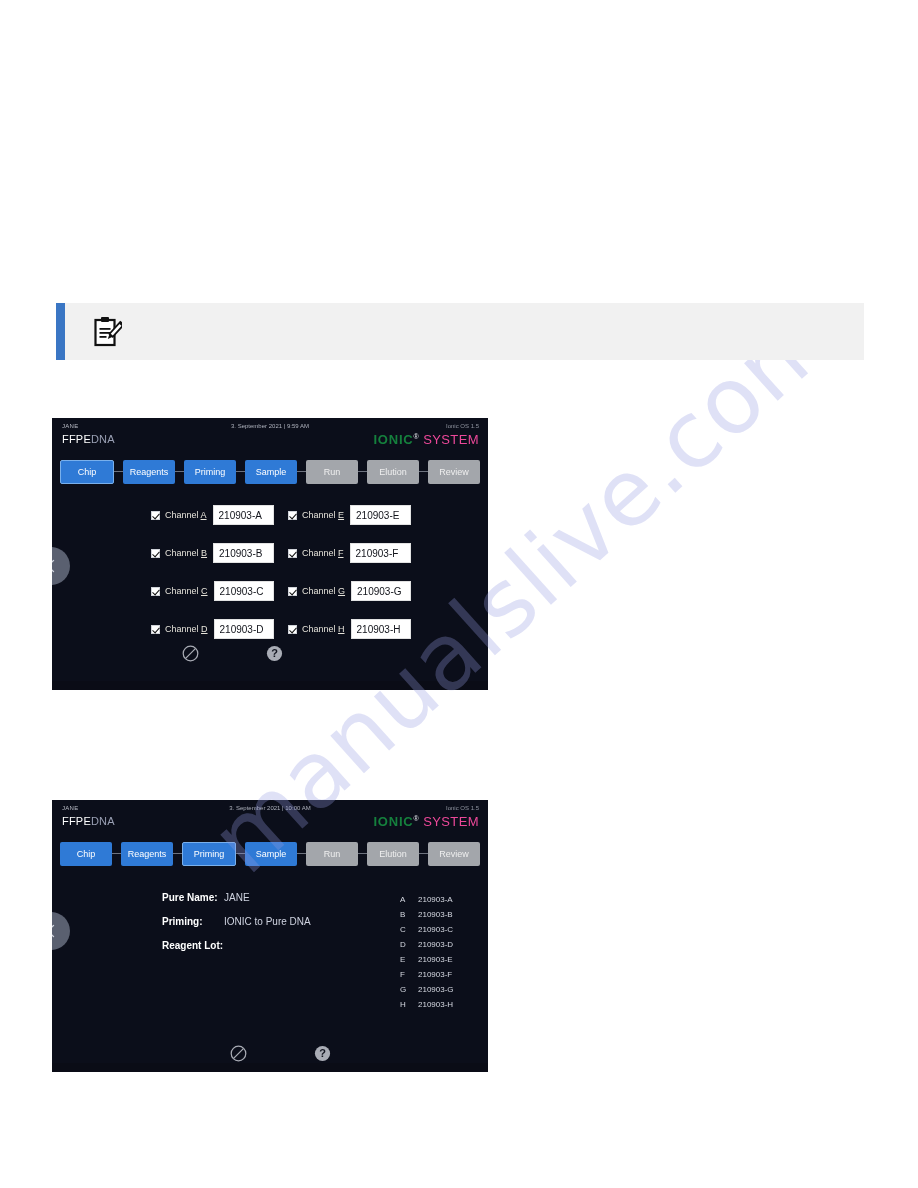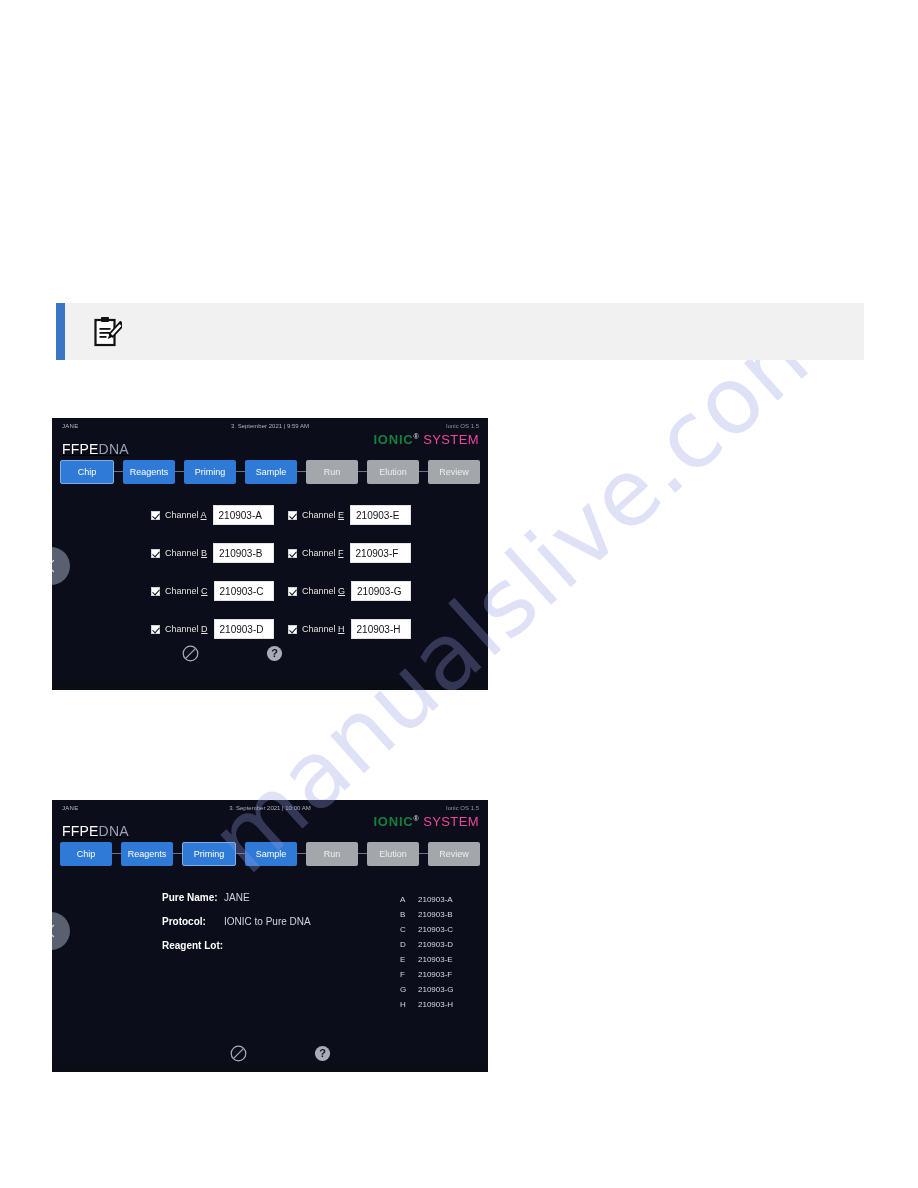--- a/index.html
+++ b/index.html
@@ -76,22 +76,22 @@
   .dev-datetime {
     position: absolute; left: 0; right: 0; top: 5px;
     text-align: center;
     font-size: 6px; color: #aeb2bd;
   }
   .dev-version {
     position: absolute; right: 9px; top: 5px;
     font-size: 6px; color: #9296a2;
   }
   .dev-protocol {
-    position: absolute; left: 10px; top: 23px;
-    font-size: 14px; font-weight: 400; letter-spacing: .2px; text-decoration: underline;
+    position: absolute; left: 10px; top: 15px;
+    font-size: 11px; font-weight: 400; letter-spacing: .2px;
   }
   .dev-protocol .p1 { color: #ffffff; }
   .dev-protocol .p2 { color: #9aa0b4; }
   .dev-brand {
     position: absolute; right: 9px; top: 14px;
     font-size: 13px; color: #e8eaf0; letter-spacing: .4px;
     white-space: nowrap;
   }
   .dev-brand .b-strong { font-weight: bold; color: #15803d; letter-spacing: .8px; }
   .dev-brand .b-reg { font-size: 7px; vertical-align: super; }
@@ -413,21 +413,21 @@
           <polyline points="10.5,2.5 4.5,8 10.5,13.5" fill="none" stroke="#cfd3dd" stroke-width="1.3" stroke-linecap="round" stroke-linejoin="round"></polyline>
         </svg>
       </div>
 
       <div class="summary-fields" id="sum-fields" style="left:110px; top:92px;">
           <div class="sum-row">
             <div class="sum-label">Pure Name:</div>
             <div class="sum-value">JANE</div>
           </div>
           <div class="sum-row">
-            <div class="sum-label">Protocol:</div>
+            <div class="sum-label">Priming:</div>
             <div class="sum-value">IONIC to Pure DNA</div>
           </div>
           <div class="sum-row">
             <div class="sum-label">Reagent Lot:</div>
             <div class="sum-value"></div>
           </div>
         </div>
 
       <div class="chan-list" id="chan-list" style="left:348px; top:92px;">
           <div class="chan-list-row">

